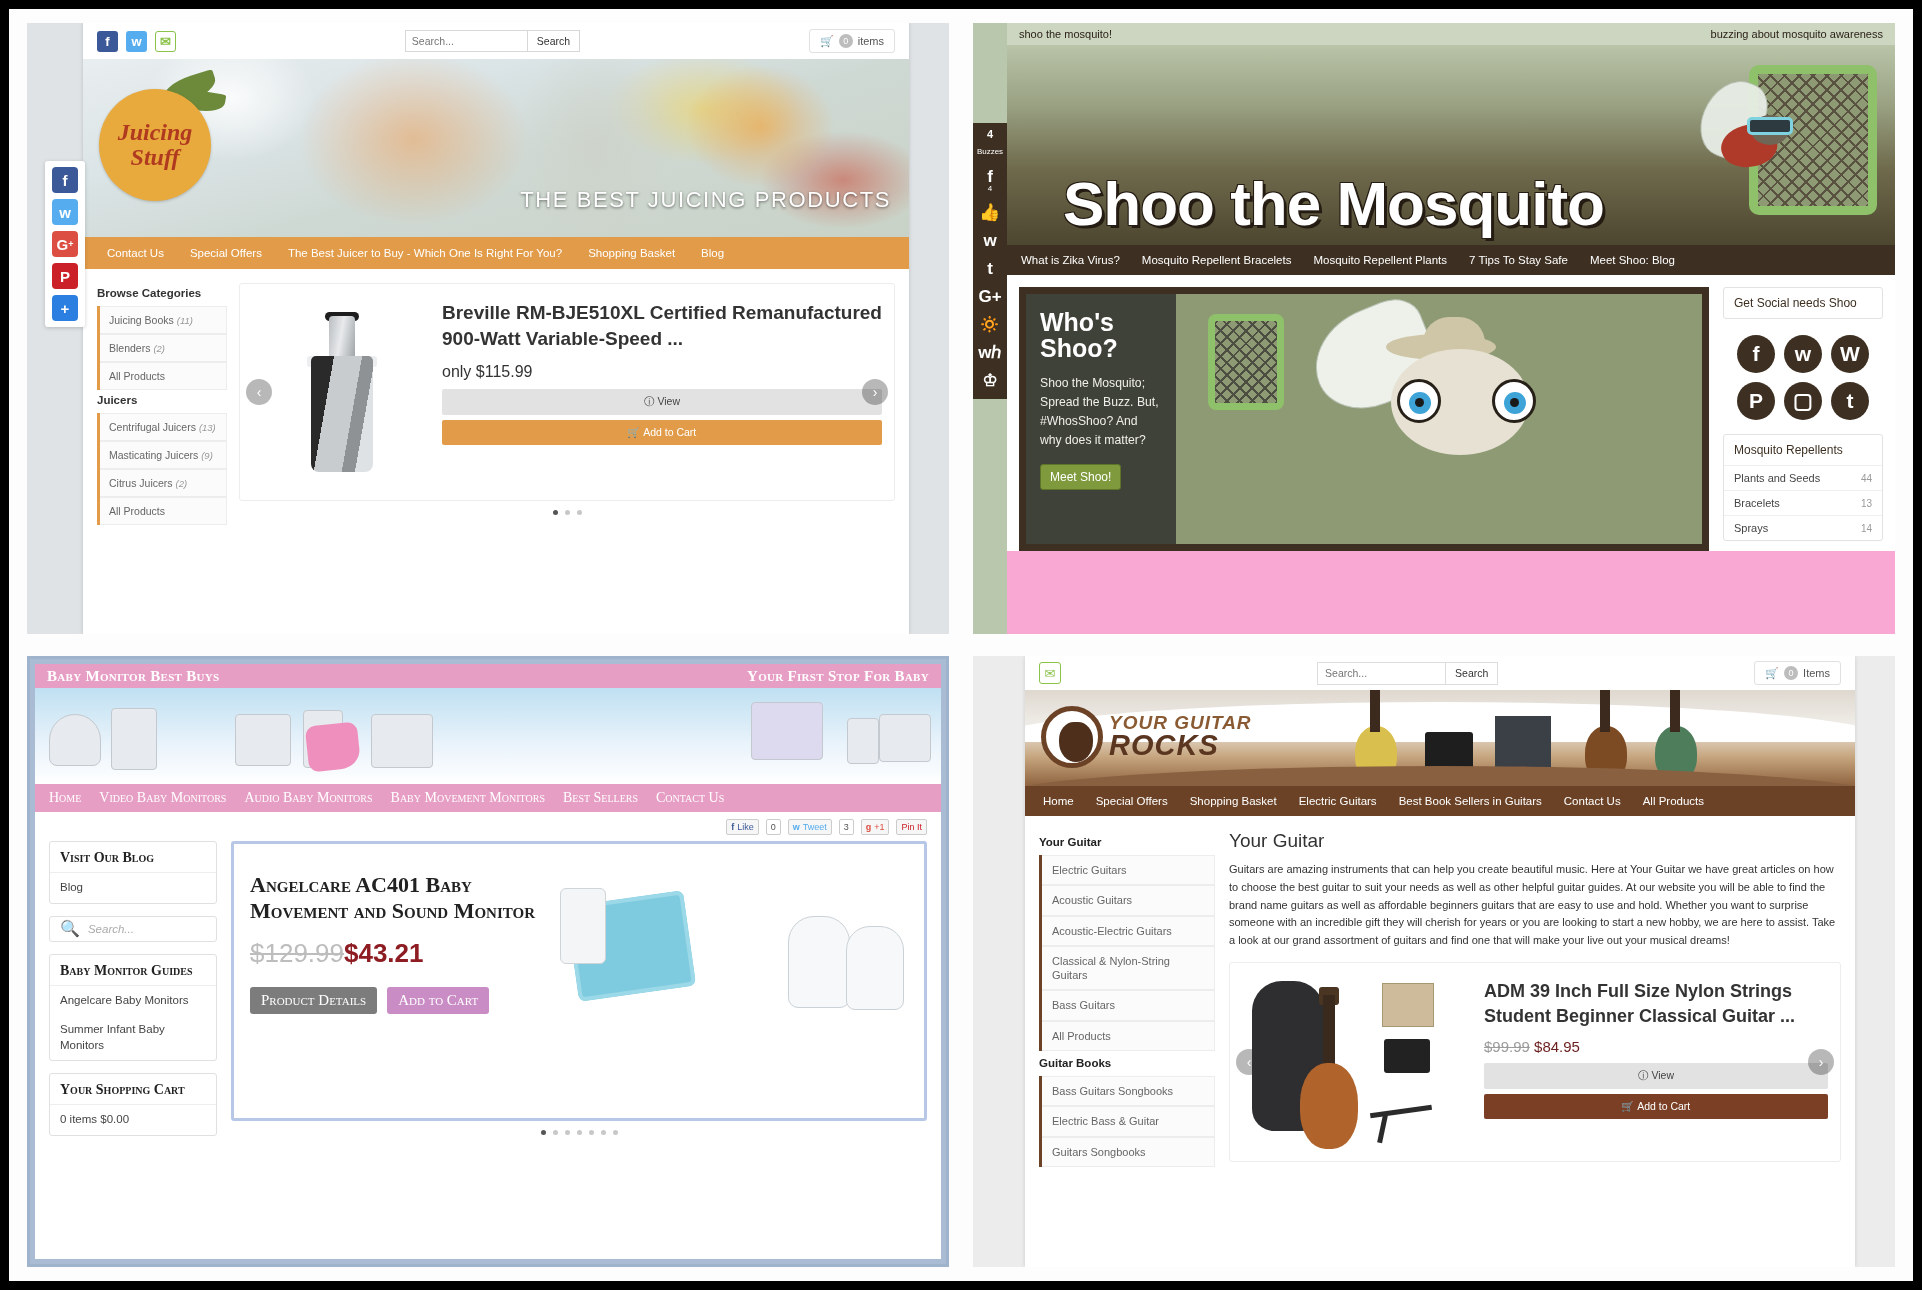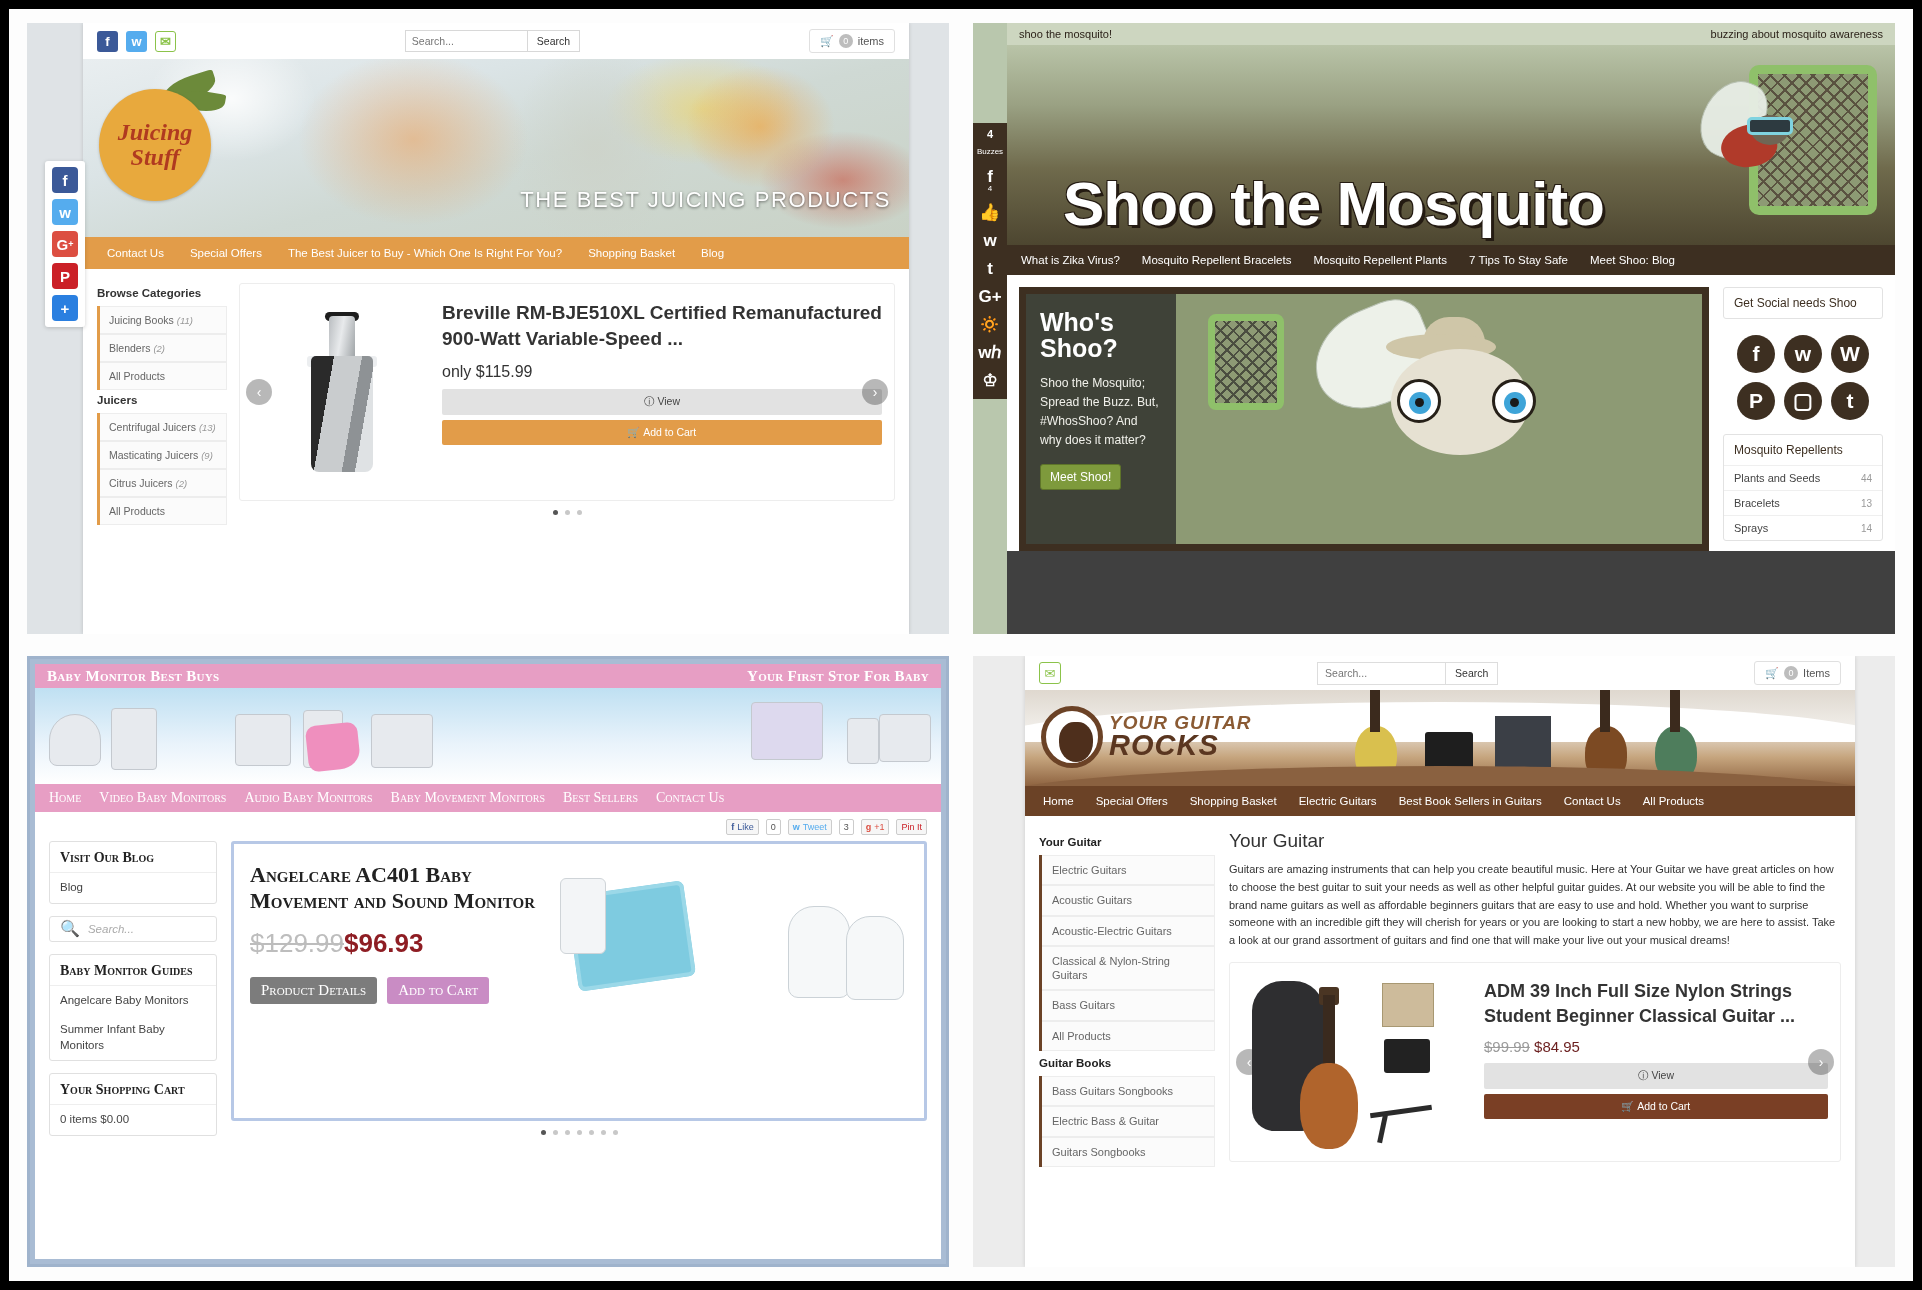--- a/index.html
+++ b/index.html
@@ -197,21 +197,21 @@
      display:flex; align-items:center; justify-content:center; font-size:9px; color:#555; }
   .p3-body { display:flex; gap:14px; padding:2px 14px 0 14px; }
   .p3-side { width:168px; }
   .p3-card { border:1px solid #e0e0e0; border-radius:3px; background:#fff; margin-bottom:12px; }
   .p3-card-h { font-variant:small-caps; font-family:"Liberation Serif",serif; font-size:14px;
      color:#222; font-weight:bold; padding:8px 10px 6px 10px; border-bottom:1px solid #eee; }
   .p3-card-i { font-size:11.5px; color:#444; padding:7px 10px; line-height:1.35; }
   .p3-search { border:1px solid #e0e0e0; border-radius:3px; height:26px; display:flex; align-items:center;
      gap:8px; padding:0 10px; margin-bottom:12px; }
   .p3-search span.ph { font-size:11.5px; color:#aaa; font-style:italic; }
-  .p3-main { flex:1; border:3px solid #b7c8e6; border-radius:3px; background:#fff; padding:18px 16px;
+  .p3-main { flex:1; border:3px solid #b7c8e6; border-radius:3px; background:#fff; padding:28px 16px;
      display:flex; min-height:280px; position:relative; }
   .p3-prod-t { font-variant:small-caps; font-family:"Liberation Serif",serif; font-size:22px; color:#222;
      font-weight:bold; line-height:1.18; max-width:300px; }
   .p3-price { margin-top:14px; font-family:"Liberation Sans",sans-serif; }
   .p3-price .old { color:#bdbdbd; text-decoration:line-through; font-size:26px; }
   .p3-price .new { color:#8e1d23; font-size:26px; font-weight:bold; }
   .p3-btns { display:flex; gap:10px; margin-top:18px; }
   .p3-b1 { background:#7c7c7c; color:#fff; font-variant:small-caps; font-family:"Liberation Serif",serif;
      font-size:15px; padding:5px 11px; border-radius:3px; }
   .p3-b2 { background:#c98cc4; color:#fff; font-variant:small-caps; font-family:"Liberation Serif",serif;
@@ -402,21 +402,21 @@
       <div class="rail-i">f<div style="font-size:8px;font-weight:normal;text-align:center">4</div></div>
       <div class="rail-i">👍</div>
       <div class="rail-i">w</div>
       <div class="rail-i">t</div>
       <div class="rail-i">G+</div>
       <div class="rail-i">🔅</div>
       <div class="rail-i">wℎ</div>
       <div class="rail-i">♔</div>
     </div>
 
-    <div style="position:absolute;left:34px;top:0;right:0;bottom:0;background:#404040;overflow:hidden">
+    <div style="position:absolute;left:34px;top:0;right:0;bottom:0;background:#f9a8d4;overflow:hidden">
       <div class="p2-top">
         <span>shoo the mosquito!</span>
         <span>buzzing about mosquito awareness</span>
       </div>
       <div class="p2-hero">
         <div class="mosq">
           <div class="net-handle"></div>
           <div class="mwing"></div>
           <div class="mbody"></div>
           <div class="mhead"></div>
@@ -552,21 +552,21 @@
             <div class="p3-card-h">Your Shopping Cart</div>
             <div class="p3-card-i">0 items   $0.00</div>
           </div>
         </div>
 
         <div style="flex:1">
           <div class="p3-main">
             <div style="width:300px">
               <div class="p3-prod-t">Angelcare AC401 Baby Movement and Sound Monitor</div>
               <div class="p3-price">
-                <span class="old">$129.99</span><span class="new">$96.93</span>
+                <span class="old">$129.99</span><span class="new">$43.21</span>
               </div>
               <div class="p3-btns">
                 <div class="p3-b1">Product Details</div>
                 <div class="p3-b2">Add to Cart</div>
               </div>
             </div>
             <div class="p3-prod-img">
               <div class="pad-blue"></div>
               <div class="sensor"></div>
               <div class="unit-w"></div>

